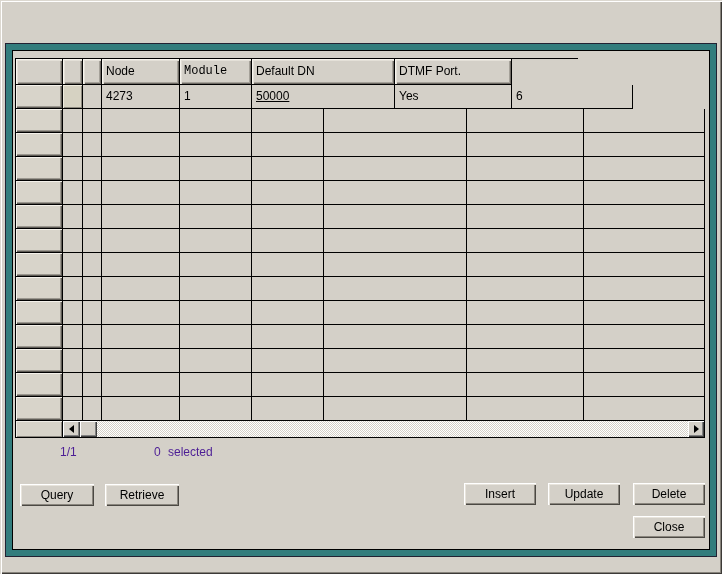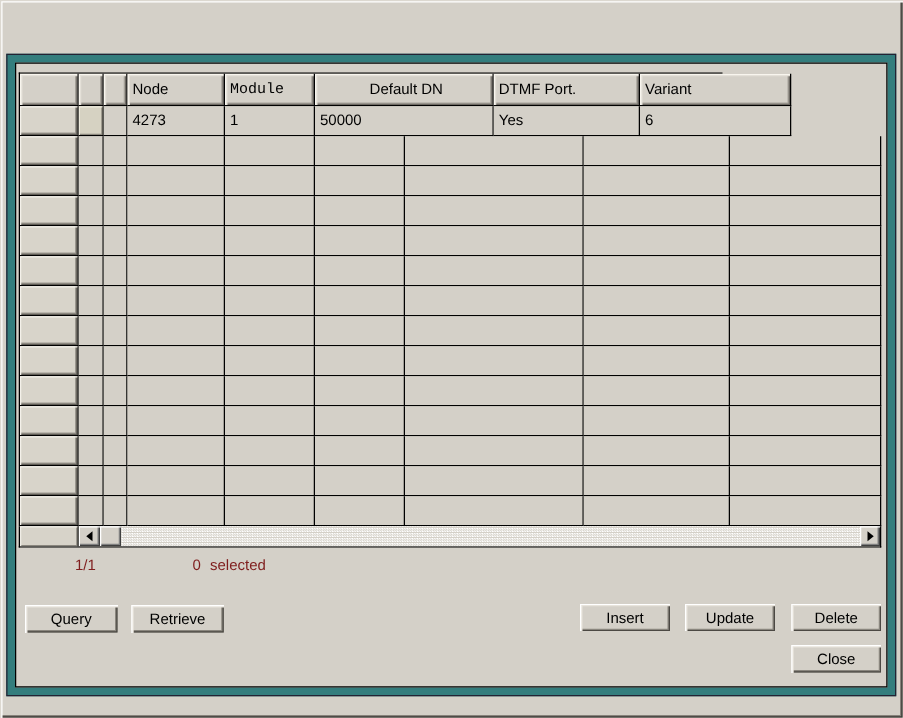--- a/index.html
+++ b/index.html
@@ -55,21 +55,21 @@
     box-shadow:inset 1px 1px 0 #ffffff,inset -1px -1px 0 #404040,inset -2px -2px 0 #808080;}
   .sb-right{flex:0 0 16px;}
   .sb-track{flex:1 1 auto;
     background:repeating-conic-gradient(#ffffff 0% 25%,#d4d0c8 0% 50%);
     background-size:2px 2px;}
   .tri-left{width:0;height:0;border-top:4px solid transparent;
     border-bottom:4px solid transparent;border-right:5px solid #000;}
   .tri-right{width:0;height:0;border-top:4px solid transparent;
     border-bottom:4px solid transparent;border-left:5px solid #000;}
   
-  .status{position:absolute;left:0;top:394px;width:100%;height:16px;font-size:12px;color:#7f1d1d;}
+  .status{position:absolute;left:0;top:394px;width:100%;height:16px;font-size:12px;color:#4c1d95;}
   .status span{position:absolute;top:0;}
   .st-page{left:47px;}
   .st-count{left:141px;}
   .st-label{left:155px;}
   .btn{position:absolute;height:22px;background:#d4d0c8;font-size:12px;color:#000;
     display:flex;align-items:center;justify-content:center;cursor:default;
     box-shadow:inset 1px 1px 0 #ffffff,inset 2px 2px 0 #e8e4dc,
                inset -1px -1px 0 #4b4843,inset -2px -2px 0 #8a867e;}
 </style>
 </head>
@@ -82,31 +82,30 @@
   <div class="frame">
     <div class="client">
 
       <div class="grid">
           <div class="grow header">
             <div class="gcell hcell" style="flex-basis: 47px;"></div>
             <div class="gcell hcell" style="flex-basis: 20px;"></div>
             <div class="gcell hcell" style="flex-basis: 19px;"></div>
             <div class="gcell hcell" style="flex-basis: 78px;">Node</div>
             <div class="gcell hcell" style="flex-basis: 72px; font-family: Liberation Mono, monospace;">Module</div>
-            <div class="gcell hcell" style="flex-basis: 143px; text-align: center;">Default DN</div>
+            <div class="gcell hcell" style="flex-basis: 143px;">Default DN</div>
             <div class="gcell hcell" style="flex-basis: 117px;">DTMF Port.</div>
-            <div class="gcell hcell" style="flex-basis: 121px;">Variant</div>
           </div>
           <div class="grow body">
             <div class="gcell rowbtn" style="flex-basis: 47px;"></div>
             <div class="gcell dcell cur" style="flex-basis: 20px;"></div>
             <div class="gcell dcell" style="flex-basis: 19px;"></div>
             <div class="gcell dcell" style="flex-basis: 78px;">4273</div>
             <div class="gcell dcell" style="flex-basis: 72px;">1</div>
-            <div class="gcell dcell" style="flex-basis: 143px;">50000</div>
+            <div class="gcell dcell" style="flex-basis: 143px; text-decoration: underline;">50000</div>
             <div class="gcell dcell" style="flex-basis: 117px;">Yes</div>
             <div class="gcell dcell" style="flex-basis: 121px;">6</div>
           </div>
           <div class="grow body">
             <div class="gcell rowbtn" style="flex-basis: 47px;"></div>
             <div class="gcell dcell" style="flex-basis: 20px;"></div>
             <div class="gcell dcell" style="flex-basis: 19px;"></div>
             <div class="gcell dcell" style="flex-basis: 78px;"></div>
             <div class="gcell dcell" style="flex-basis: 72px;"></div>
             <div class="gcell dcell" style="flex-basis: 72px;"></div>

